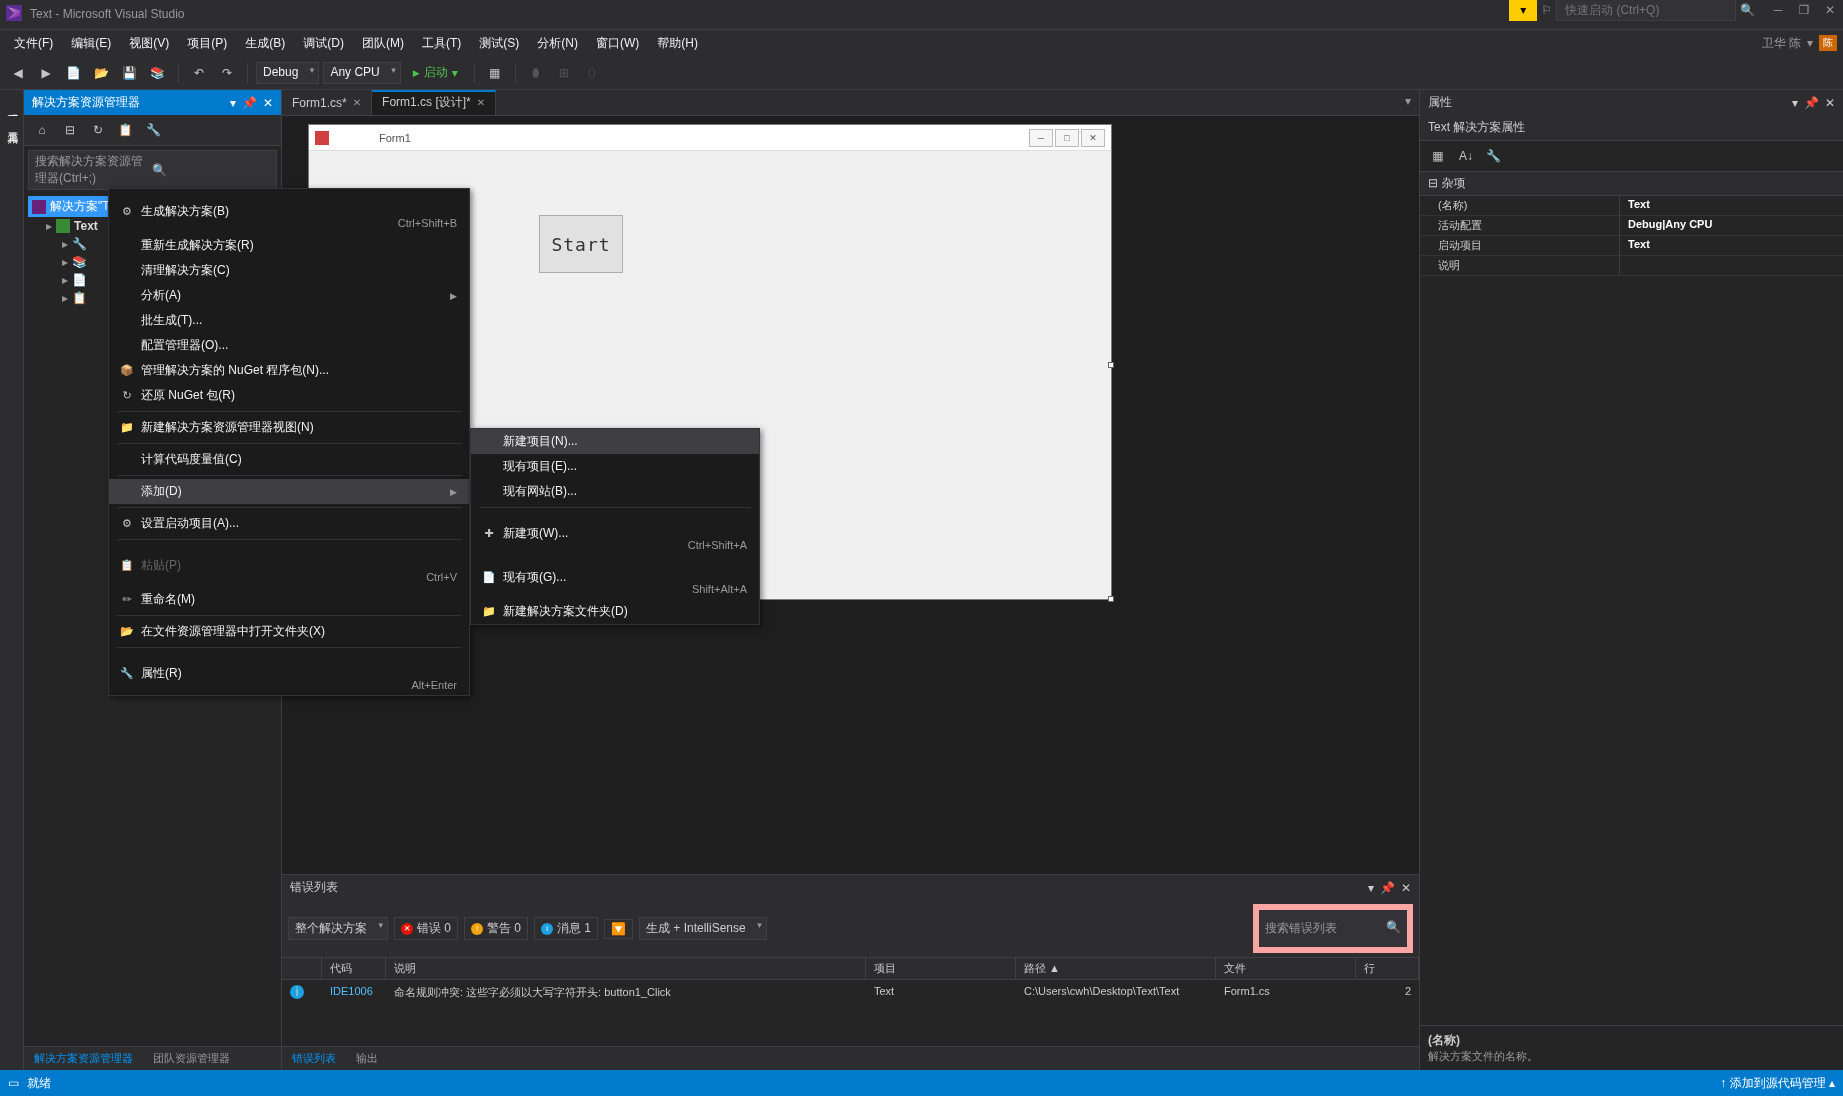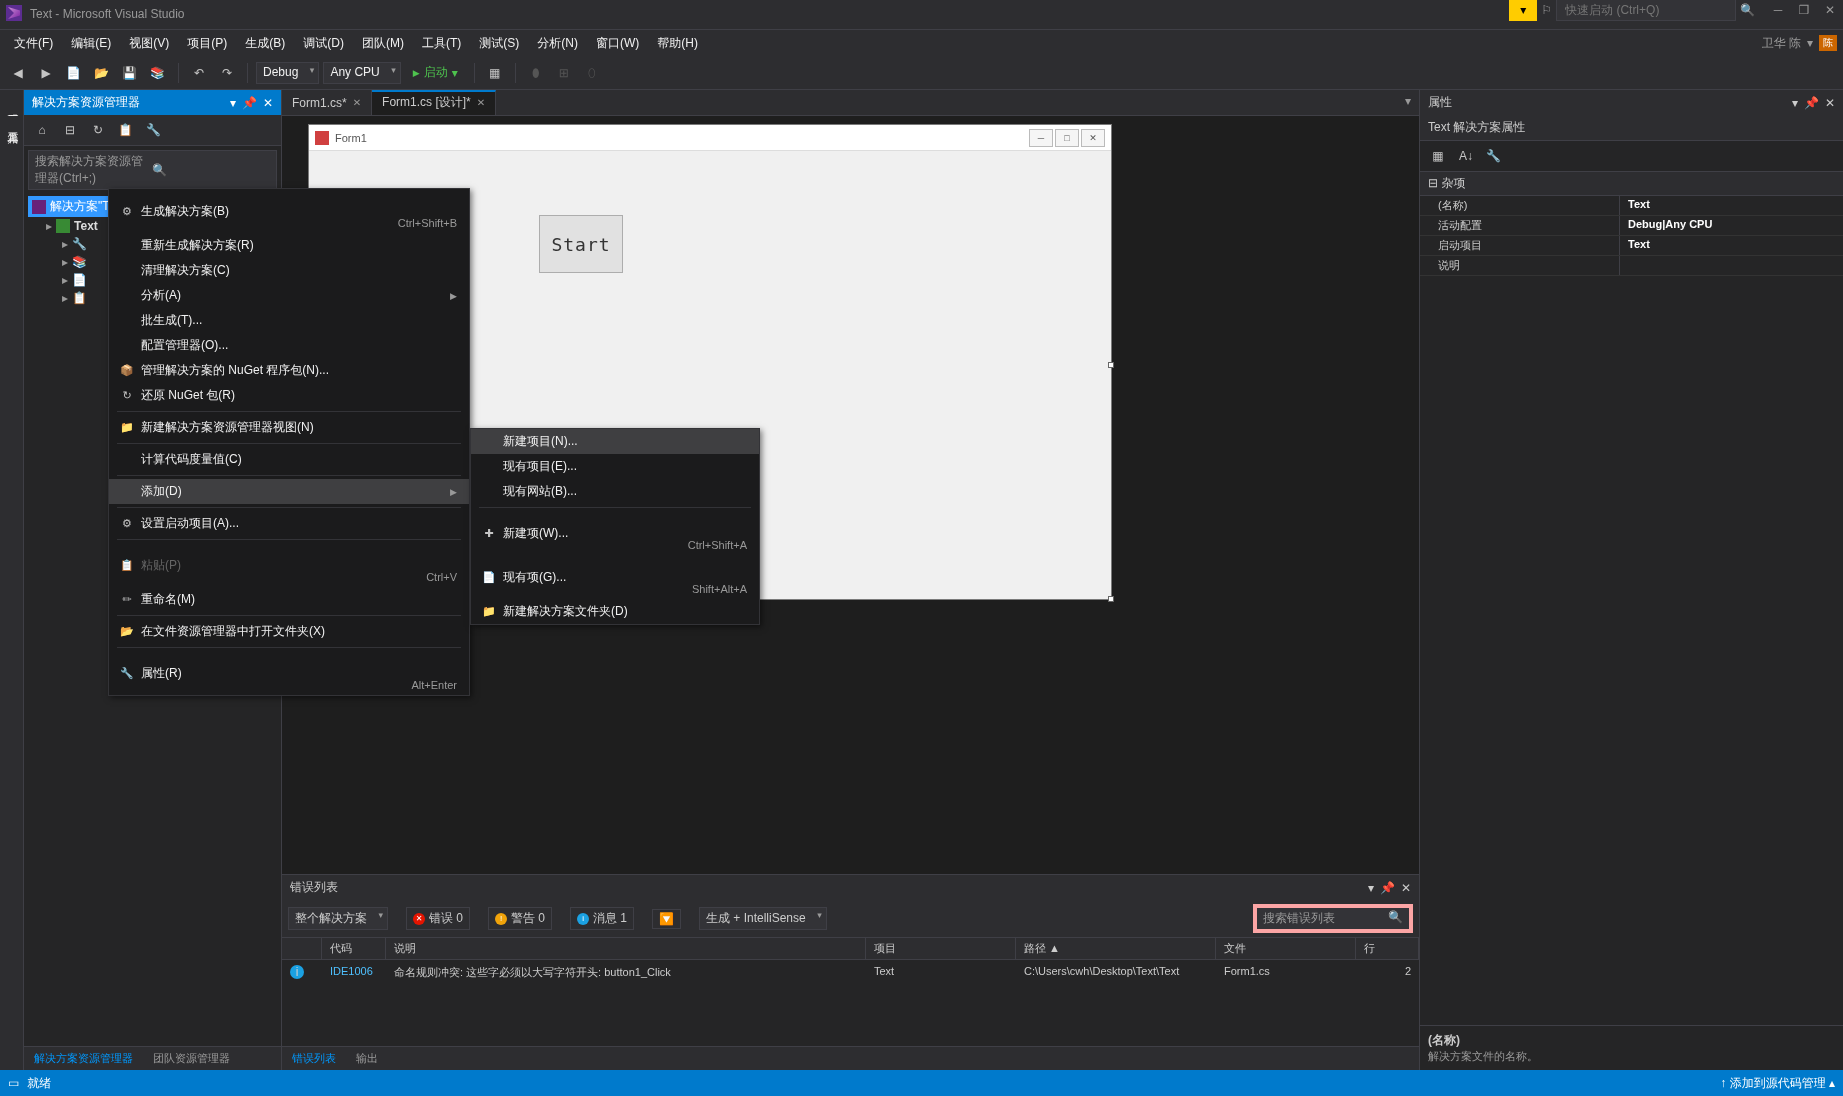--- a/index.html
+++ b/index.html
@@ -59,40 +59,40 @@
 .bottom-tab.active { color: #0097fb; }
 
 
 .editor-area { flex: 1; display: flex; flex-direction: column; background: #1e1e1e; position: relative; }
 .doc-tabs { display: flex; background: #2d2d30; height: 26px; border-bottom: 1px solid #3f3f46; }
 .doc-tab { padding: 4px 10px; color: #ccc; display: flex; align-items: center; gap: 6px; border-right: 1px solid #3f3f46; background: #2d2d30; }
 .doc-tab.active { background: #1e1e1e; border-top: 2px solid #007acc; padding-top: 2px; }
 .doc-tab .x { color: #999; font-size: 10px; }
 .designer-canvas { flex: 1; background: #1e1e1e; position: relative; overflow: hidden; }
 .form-window { position: absolute; left: 26px; top: 8px; width: 804px; height: 476px; background: #f0f0f0; border: 1px solid #7a7a7a; }
-.form-titlebar { height: 26px; background: #fff; display: flex; align-items: center; padding: 0 6px; border-bottom: 1px solid #ddd; }
+.form-titlebar { height: 26px; background: #fff; display: flex; align-items: center; padding: 0 6px; border-bottom: 1px solid #ddd; gap: 44px; }
 .form-titlebar .ficon { width: 14px; height: 14px; background: #d04040; margin-right: 6px; }
 .form-titlebar .ftitle { color: #555; flex: 1; font-size: 11px; }
 .form-winbtns { display: flex; gap: 2px; }
 .form-winbtn { width: 24px; height: 18px; border: 1px solid #bbb; background: #f5f5f5; display:flex; align-items:center; justify-content:center; font-size:9px; color:#555; }
 .form-body { position: relative; height: calc(100% - 26px); background: #f0f0f0; }
 .form-btn { position: absolute; left: 230px; top: 64px; width: 84px; height: 58px; background: #e1e1e1; border: 1px solid #adadad; display:flex; align-items:center; justify-content:center; font-family: "Consolas", monospace; font-size: 18px; color: #333; letter-spacing: 1px; }
 .sel-handle { position: absolute; width: 6px; height: 6px; background: #fff; border: 1px solid #666; }
 
 
 .error-panel { height: 196px; border-top: 1px solid #3f3f46; background: #252526; display: flex; flex-direction: column; }
-.error-filters { display: flex; align-items: center; padding: 4px 6px; gap: 18px; background: #2d2d30; border-bottom: 1px solid #3f3f46; }
+.error-filters { display: flex; align-items: center; padding: 4px 6px; gap: 6px; background: #2d2d30; border-bottom: 1px solid #3f3f46; }
 .err-combo { background: #333337; border: 1px solid #3f3f46; padding: 2px 20px 2px 6px; position: relative; color: #ccc; }
 .err-combo::after { content: "▾"; position: absolute; right: 4px; font-size: 9px; color: #999; }
 .err-pill { display: flex; align-items: center; gap: 4px; padding: 2px 6px; border: 1px solid #3f3f46; color: #ccc; }
 .err-pill .dot { width: 12px; height: 12px; border-radius: 50%; display:flex; align-items:center; justify-content:center; font-size:8px; color:#fff; }
 .dot-err { background: #e51400; }
 .dot-warn { background: #f0a30a; }
 .dot-info { background: #1ba1e2; }
-.err-search { margin-left: auto; background: #333337; border: 4px solid #fca5a5; padding: 2px 6px; width: 160px; color: #999; display:flex; }
+.err-search { margin-left: auto; background: #333337; border: 6px solid #fca5a5; padding: 10px 6px; width: 160px; color: #999; display:flex; }
 .err-table { flex: 1; overflow: auto; }
 .err-head { display: flex; background: #2d2d30; border-bottom: 1px solid #3f3f46; }
 .err-col { padding: 3px 8px; color: #ccc; border-right: 1px solid #3f3f46; font-size: 11px; }
 .err-row { display: flex; padding: 2px 0; }
 .err-cell { padding: 3px 8px; color: #ccc; font-size: 11px; }
 .code-link { color: #4fc1ff; }
 .err-bottom-tabs { display: flex; background: #2d2d30; border-top: 1px solid #3f3f46; }
 .err-btab { padding: 4px 10px; color: #999; font-size: 11px; }
 .err-btab.active { color: #0097fb; }
 

